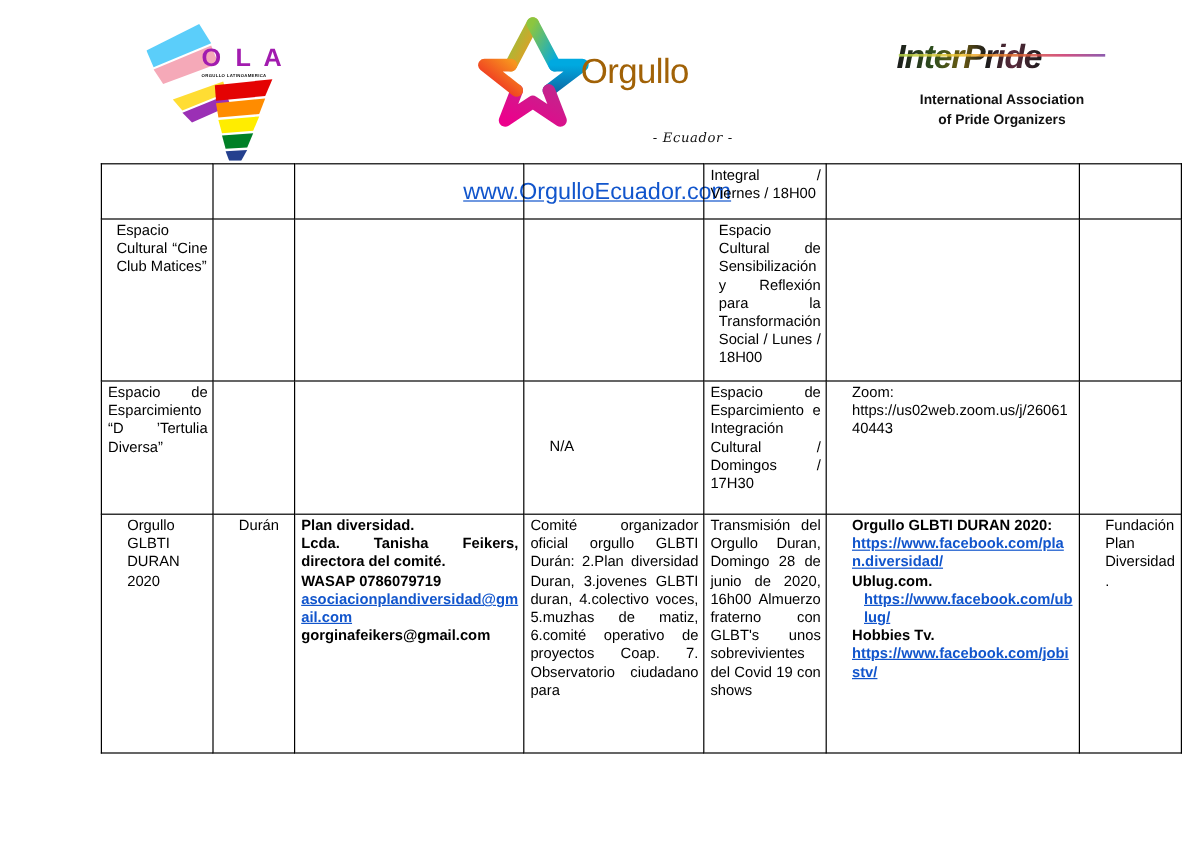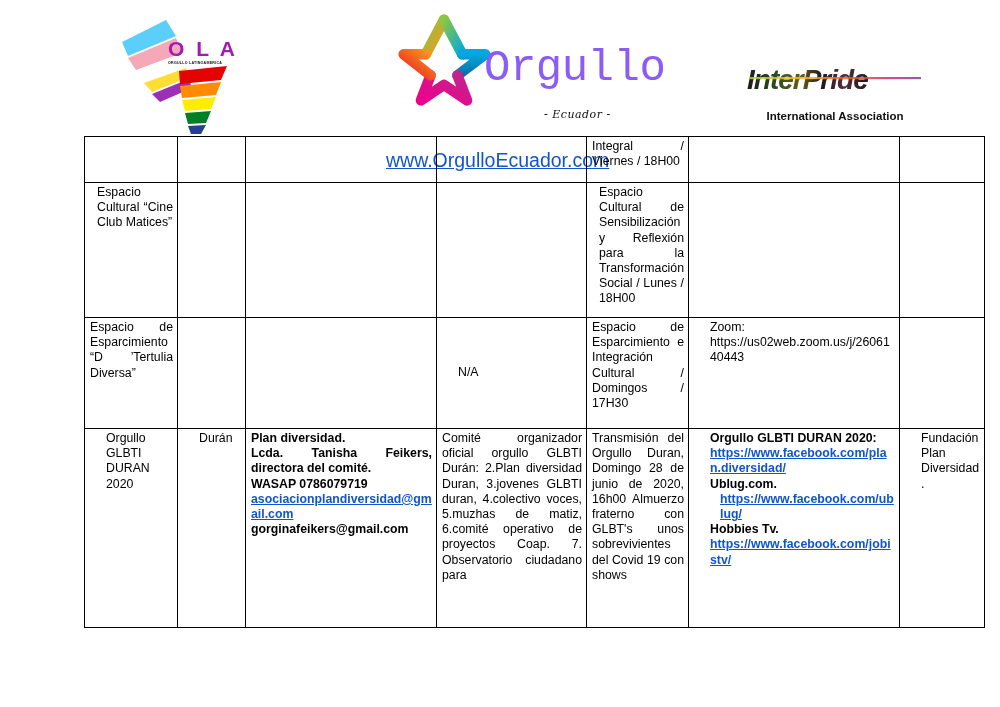--- a/index.html
+++ b/index.html
@@ -62,24 +62,24 @@
     left: 396px;
     top: 12px;
     width: 215px;
     height: 100px;
   }
   .orgullo-star { position: absolute; left: 0; top: 0; width: 96px; height: 96px; }
   .orgullo-word {
     position: absolute;
     left: 88px;
     top: 34px;
-    font-family: Liberation Mono, monospace;
-    font-size: 44px;
+    font-family: Liberation Sans, sans-serif;
+    font-size: 29px;
     line-height: 1;
-    color: #8b5cf6;
+    color: #a16207;
     letter-spacing: -0.5px;
   }
   .orgullo-ecuador {
     position: absolute;
     left: 148px;
     top: 96px;
     font-family: "DejaVu Serif", serif;
     font-style: italic;
     font-size: 11px;
     color: #111111;
@@ -95,21 +95,21 @@
     text-decoration: underline;
     letter-spacing: 0px;
     white-space: nowrap;
     margin-top: 36px;
   }
 
   
   .interpride-logo {
     position: absolute;
     left: 740px;
-    top: 64px;
+    top: 32px;
     width: 190px;
     height: 70px;
     text-align: center;
   }
   .ip-wordmark { display: block; width: 176px; height: 30px; margin: 0 auto; }
   .ip-line1, .ip-line2 {
     font-family: "Liberation Sans", sans-serif;
     font-weight: bold;
     font-size: 11.5px;
     color: #111111;
@@ -243,20 +243,21 @@
           <stop offset="30%" stop-color="#f2c230"></stop>
           <stop offset="55%" stop-color="#e06a2b"></stop>
           <stop offset="80%" stop-color="#c9336b"></stop>
           <stop offset="100%" stop-color="#7a3fa0"></stop>
         </linearGradient>
       </defs>
       <text x="0" y="25" font-family="Liberation Sans, sans-serif" font-size="28" font-weight="bold" font-style="italic" fill="url(#ipg)" letter-spacing="-1">InterPride</text>
       <rect x="2" y="13" width="172" height="2.2" fill="url(#ipstreak)" opacity="0.85"></rect>
     </svg>
     <div class="ip-line1">International Association</div>
+    <div class="ip-line2">of Pride Organizers</div>
   </div>
 </div>
 
 <table class="doc-table">
   <tbody>
     <tr class="r1">
       <td class="c1"></td>
       <td class="c2"></td>
       <td class="c3"></td>
       <td class="c4"></td>

